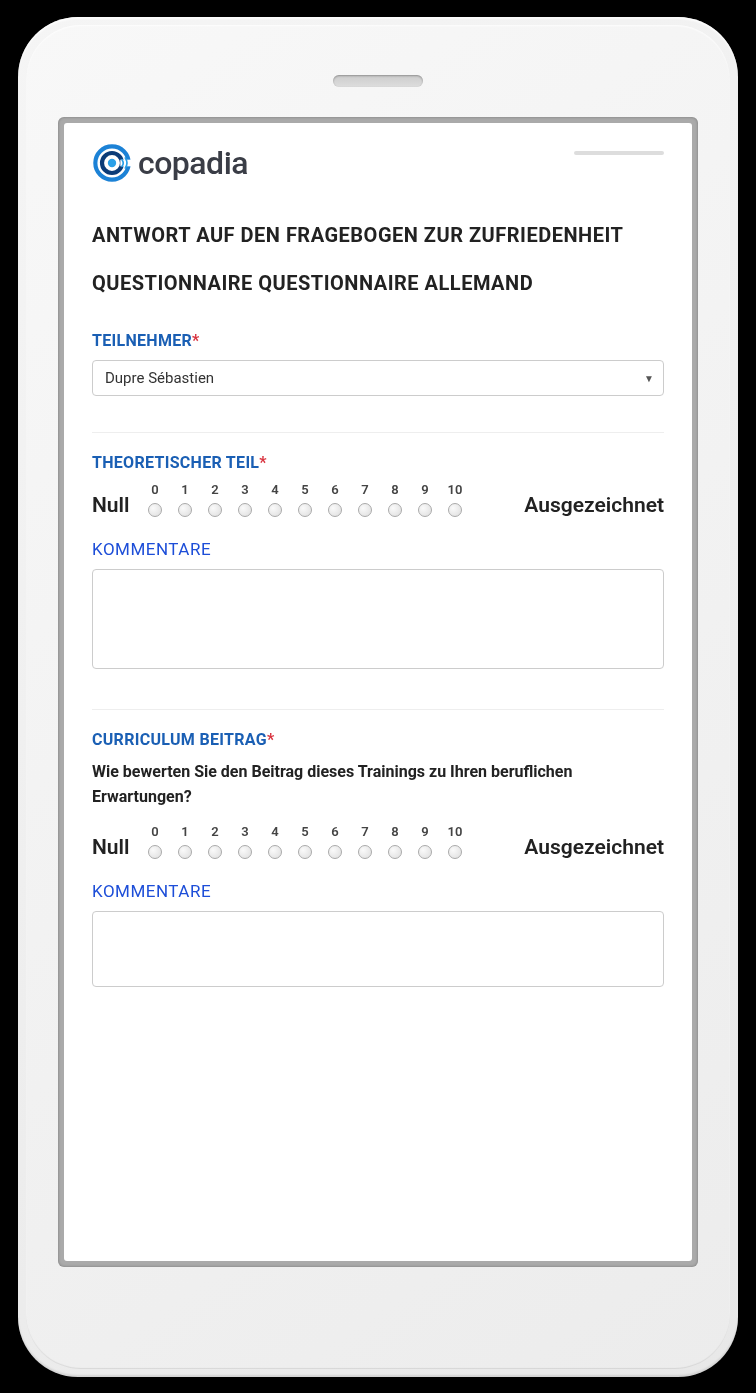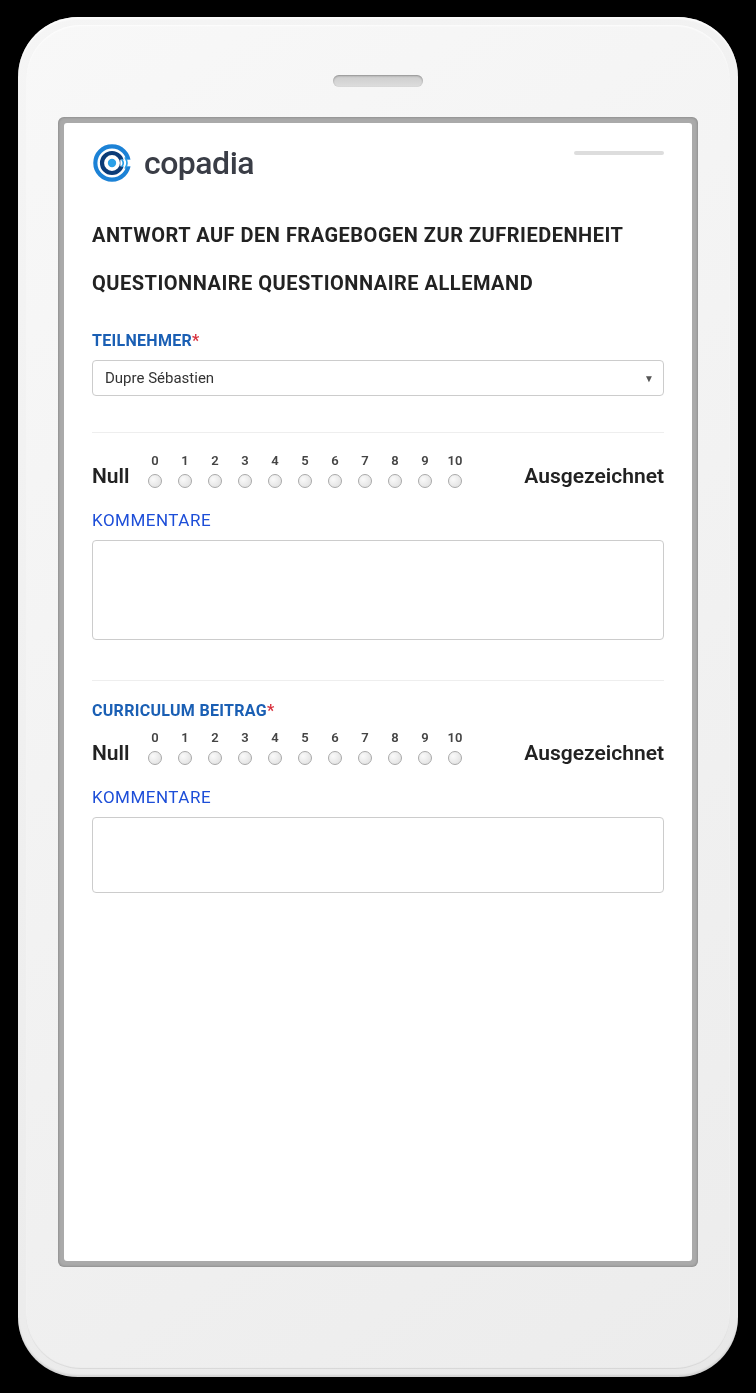--- a/index.html
+++ b/index.html
@@ -60,21 +60,21 @@
     }
     .header {
       display: flex;
       align-items: center;
       justify-content: space-between;
       margin-bottom: 28px;
     }
     .logo {
       display: flex;
       align-items: center;
-      gap: 12px;
+      gap: 6px;
     }
     .logo-icon {
       width: 40px;
       height: 40px;
     }
     .logo-text {
       font-size: 32px;
       font-weight: 500;
       color: #3a3d46;
       letter-spacing: -0.5px;
@@ -228,20 +228,23 @@
           <div class="section-label">
             <span>TEILNEHMER</span><span class="req">*</span>
           </div>
           <div class="select-wrapper">
             <div class="select-box">Dupre Sébastien</div>
             <span class="select-caret">▼</span>
           </div>
         </div>
 
         <div class="section">
+          <div class="section-label">
+            <span>THEORETISCHER TEIL</span><span class="req">*</span>
+          </div>
           <div class="rating-row">
             <div class="rating-label left">Null</div>
             <div class="rating-cell">
                 <span class="rating-num">0</span>
                 <span class="rating-radio"></span>
               </div>
             <div class="rating-cell">
                 <span class="rating-num">1</span>
                 <span class="rating-radio"></span>
               </div>
@@ -286,20 +289,21 @@
           <div class="comment-label">KOMMENTARE</div>
           <div class="textarea-wrap">
             <textarea class="comment-box" value="" style=""></textarea>
           </div>
         </div>
 
         <div class="section">
           <div class="section-label">
             <span>CURRICULUM BEITRAG</span><span class="req">*</span>
           </div>
+          <div class="question">Wie bewerten Sie den Beitrag dieses Trainings zu Ihren beruflichen Erwartungen?</div>
           <div class="rating-row">
             <div class="rating-label left">Null</div>
             <div class="rating-cell">
                 <span class="rating-num">0</span>
                 <span class="rating-radio"></span>
               </div>
             <div class="rating-cell">
                 <span class="rating-num">1</span>
                 <span class="rating-radio"></span>
               </div>

